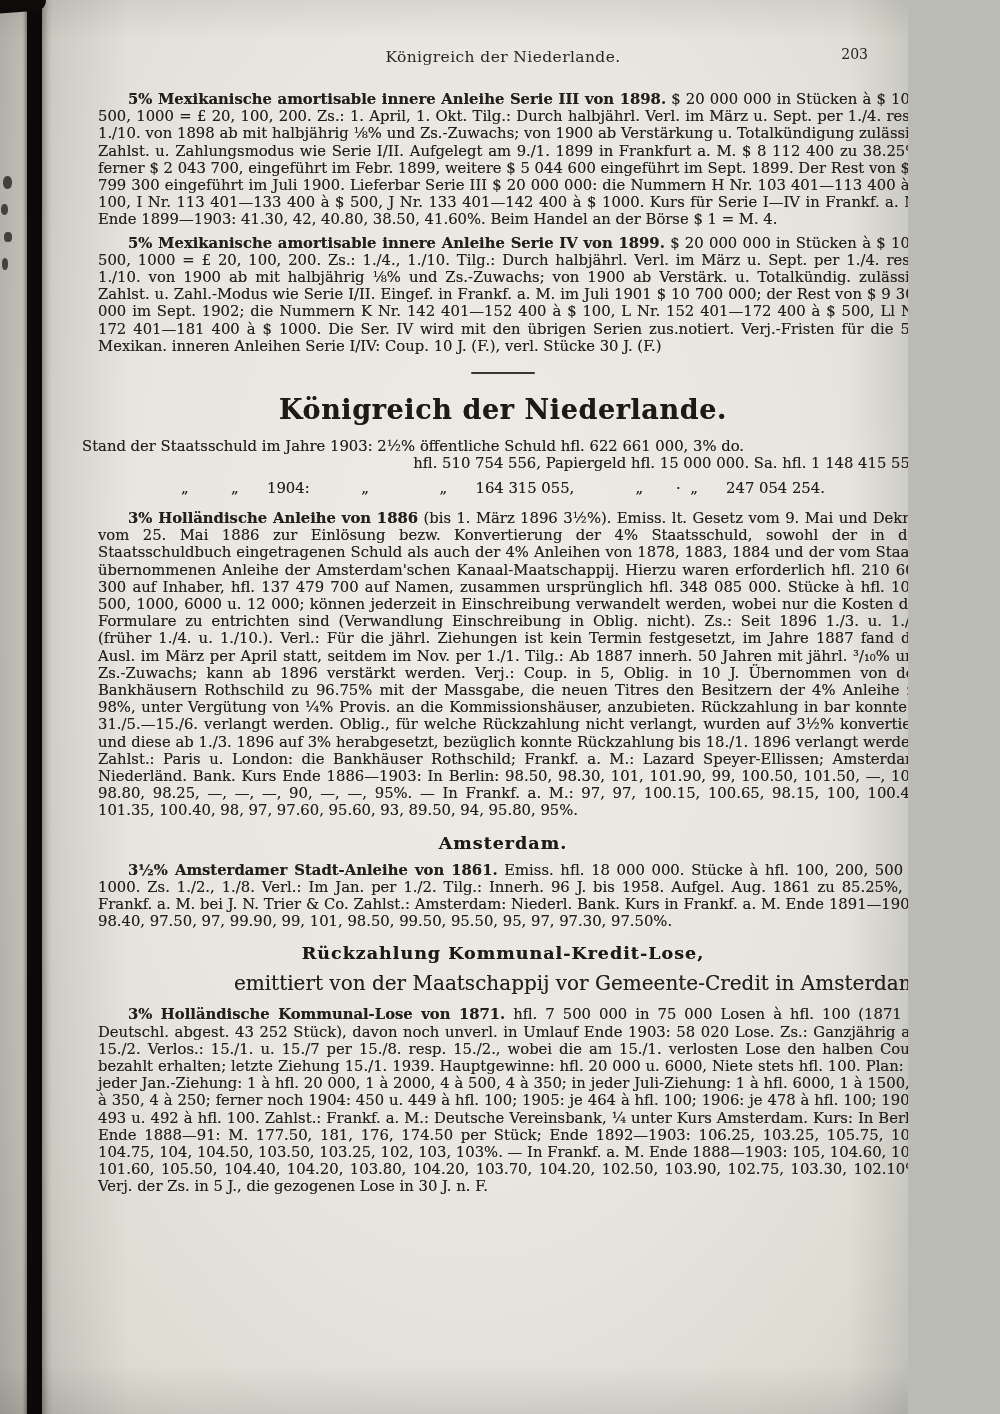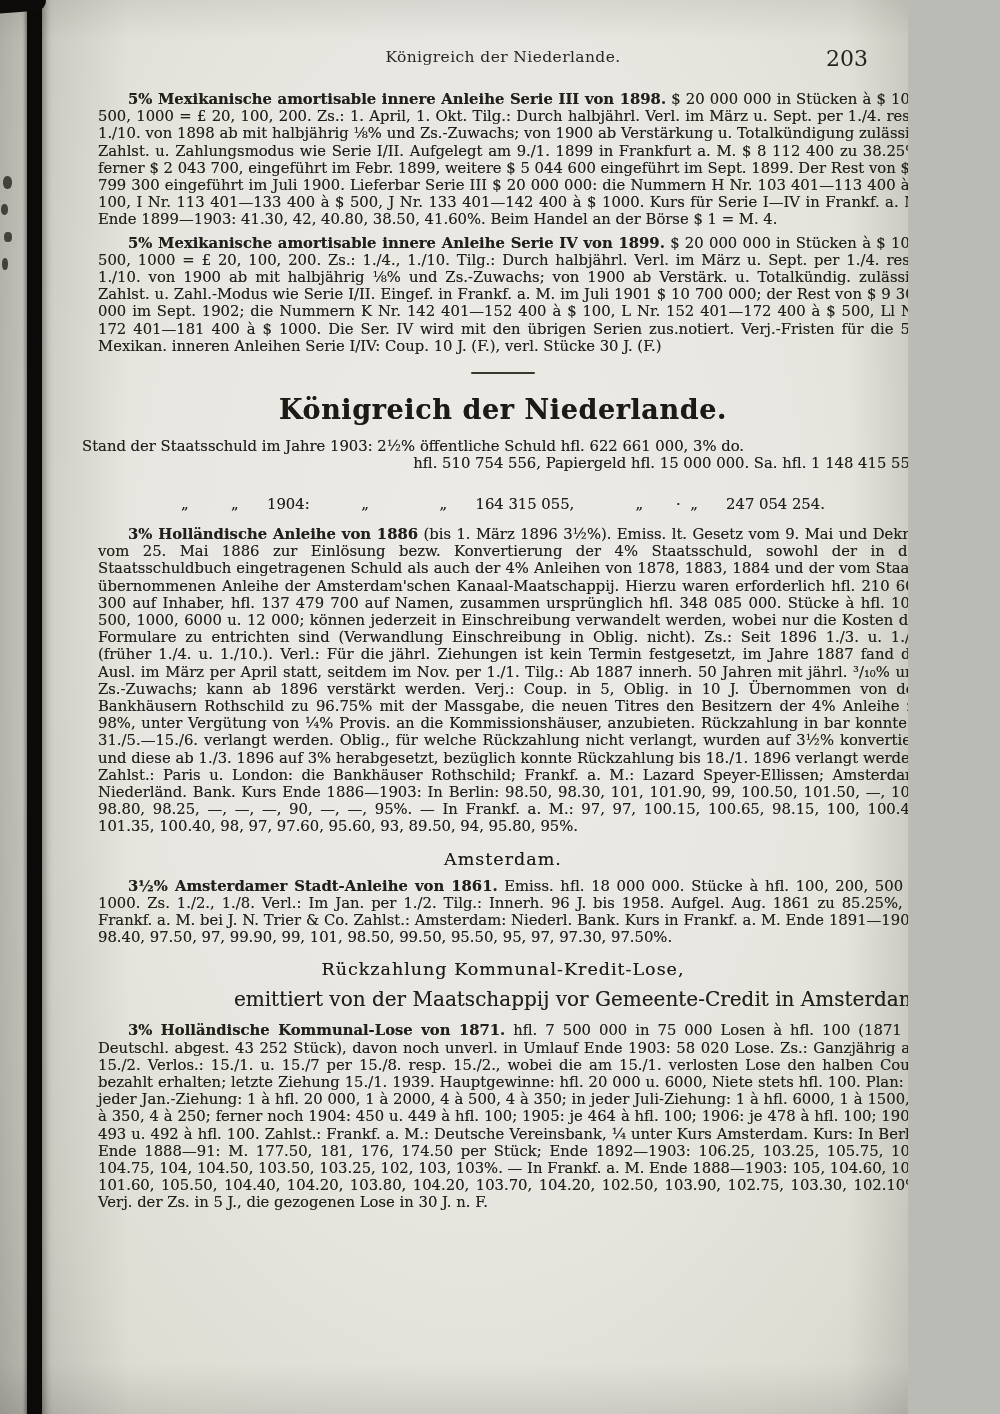--- a/index.html
+++ b/index.html
@@ -29,45 +29,45 @@
   .edge-speck { position:absolute; background:#44413a; border-radius:45%; filter:blur(0.6px); }
   .speck1 { left:3px; top:176px; width:9px; height:13px; }
   .speck2 { left:1px; top:204px; width:7px; height:11px; }
   .speck3 { left:4px; top:232px; width:8px; height:10px; }
   .speck4 { left:2px; top:258px; width:6px; height:12px; }
 
   .page-content { position:absolute; left:82px; top:48px; width:842px; }
 
   .running-head { position:relative; height:26px; margin-bottom:16px; }
   .head-title { display:block; text-align:center; font-size:15.5px; letter-spacing:0.4px; color:#2a2722; }
-  .page-num { position:absolute; right:56px; top:-2px; font-size:22px; color:#26231e; }
+  .page-num { position:absolute; right:56px; top:-2px; font-size:14px; color:#26231e; }
 
   p.para {
     margin:0 0 6px 16px; font-size:14.8px; line-height:17.2px;
     text-align:justify; text-indent:30px;
     text-shadow:0 0 0.45px rgba(34,31,27,0.55);
   }
   p.para .lead { font-weight:700; }
 
   .section-rule { width:64px; height:2px; background:#3a372f; margin:18px auto 0 auto; border-radius:1px; }
 
   h1.country-heading {
     margin:20px 0 12px 0; text-align:center;
     font-size:27px; font-weight:700; letter-spacing:0.6px; color:#1d1a16;
     text-shadow:0 0 0.5px rgba(29,26,22,0.6);
   }
-  p.stand { margin:0 0 24px 0; font-size:14.8px; line-height:17.2px; text-align:justify; text-shadow:0 0 0.45px rgba(34,31,27,0.55); }
+  p.stand { margin:0 0 8px 0; font-size:14.8px; line-height:17.2px; text-align:justify; text-shadow:0 0 0.45px rgba(34,31,27,0.55); }
   p.stand .centered-line { display:block; text-align:right; }
 
   .budget-block { text-align:center; margin:4px 0 12px 0; font-size:14.8px; line-height:17.5px; text-shadow:0 0 0.45px rgba(34,31,27,0.55); }
   .budget-block div { white-space:pre; }
 
   h2.sub-heading {
     margin:14px 0 8px 0; text-align:center;
-    font-size:17.5px; font-weight:400; letter-spacing:1px; color:#1d1a16;
+    font-size:17.5px; font-weight:700; letter-spacing:1px; color:#1d1a16;
     text-shadow:0 0 0.5px rgba(29,26,22,0.6);
   }
   p.sub-sub { margin:0 0 10px 0; text-align:right; font-size:20px; text-shadow:0 0 0.45px rgba(34,31,27,0.55); }
 </style>
 </head>
 <body>
 
 <div class="scan">
 
   <div class="gutter-bar"></div>

